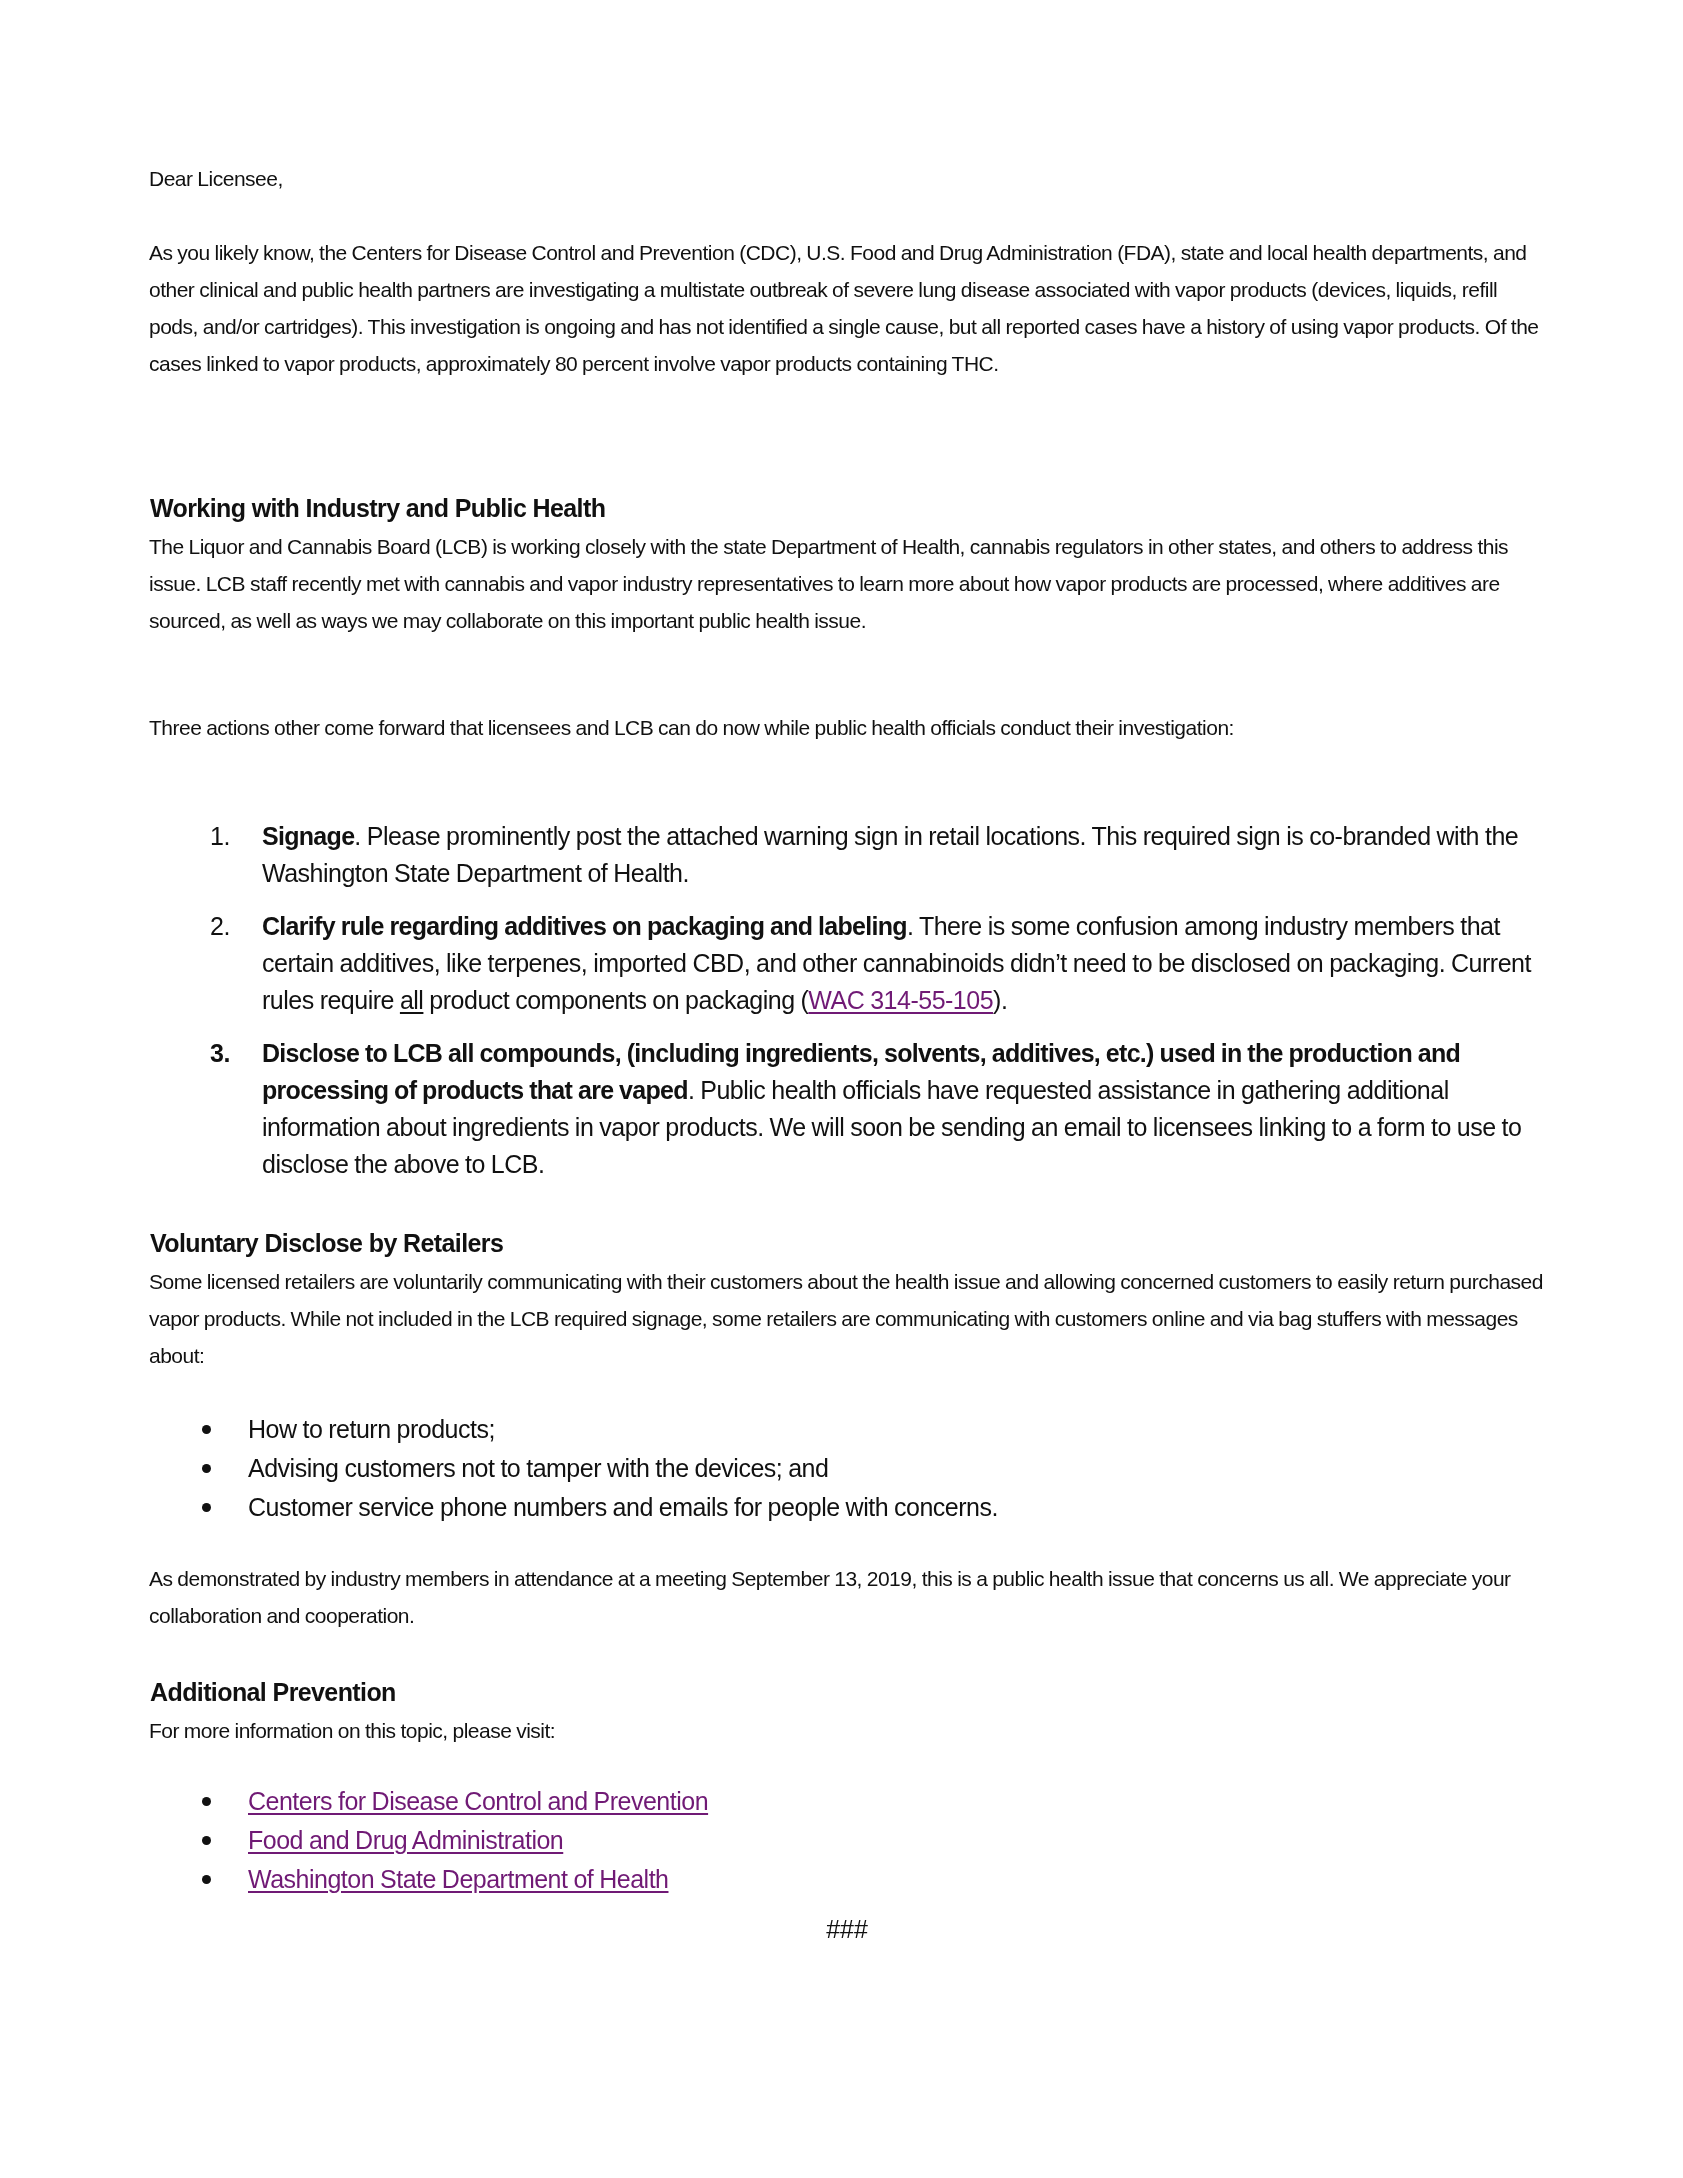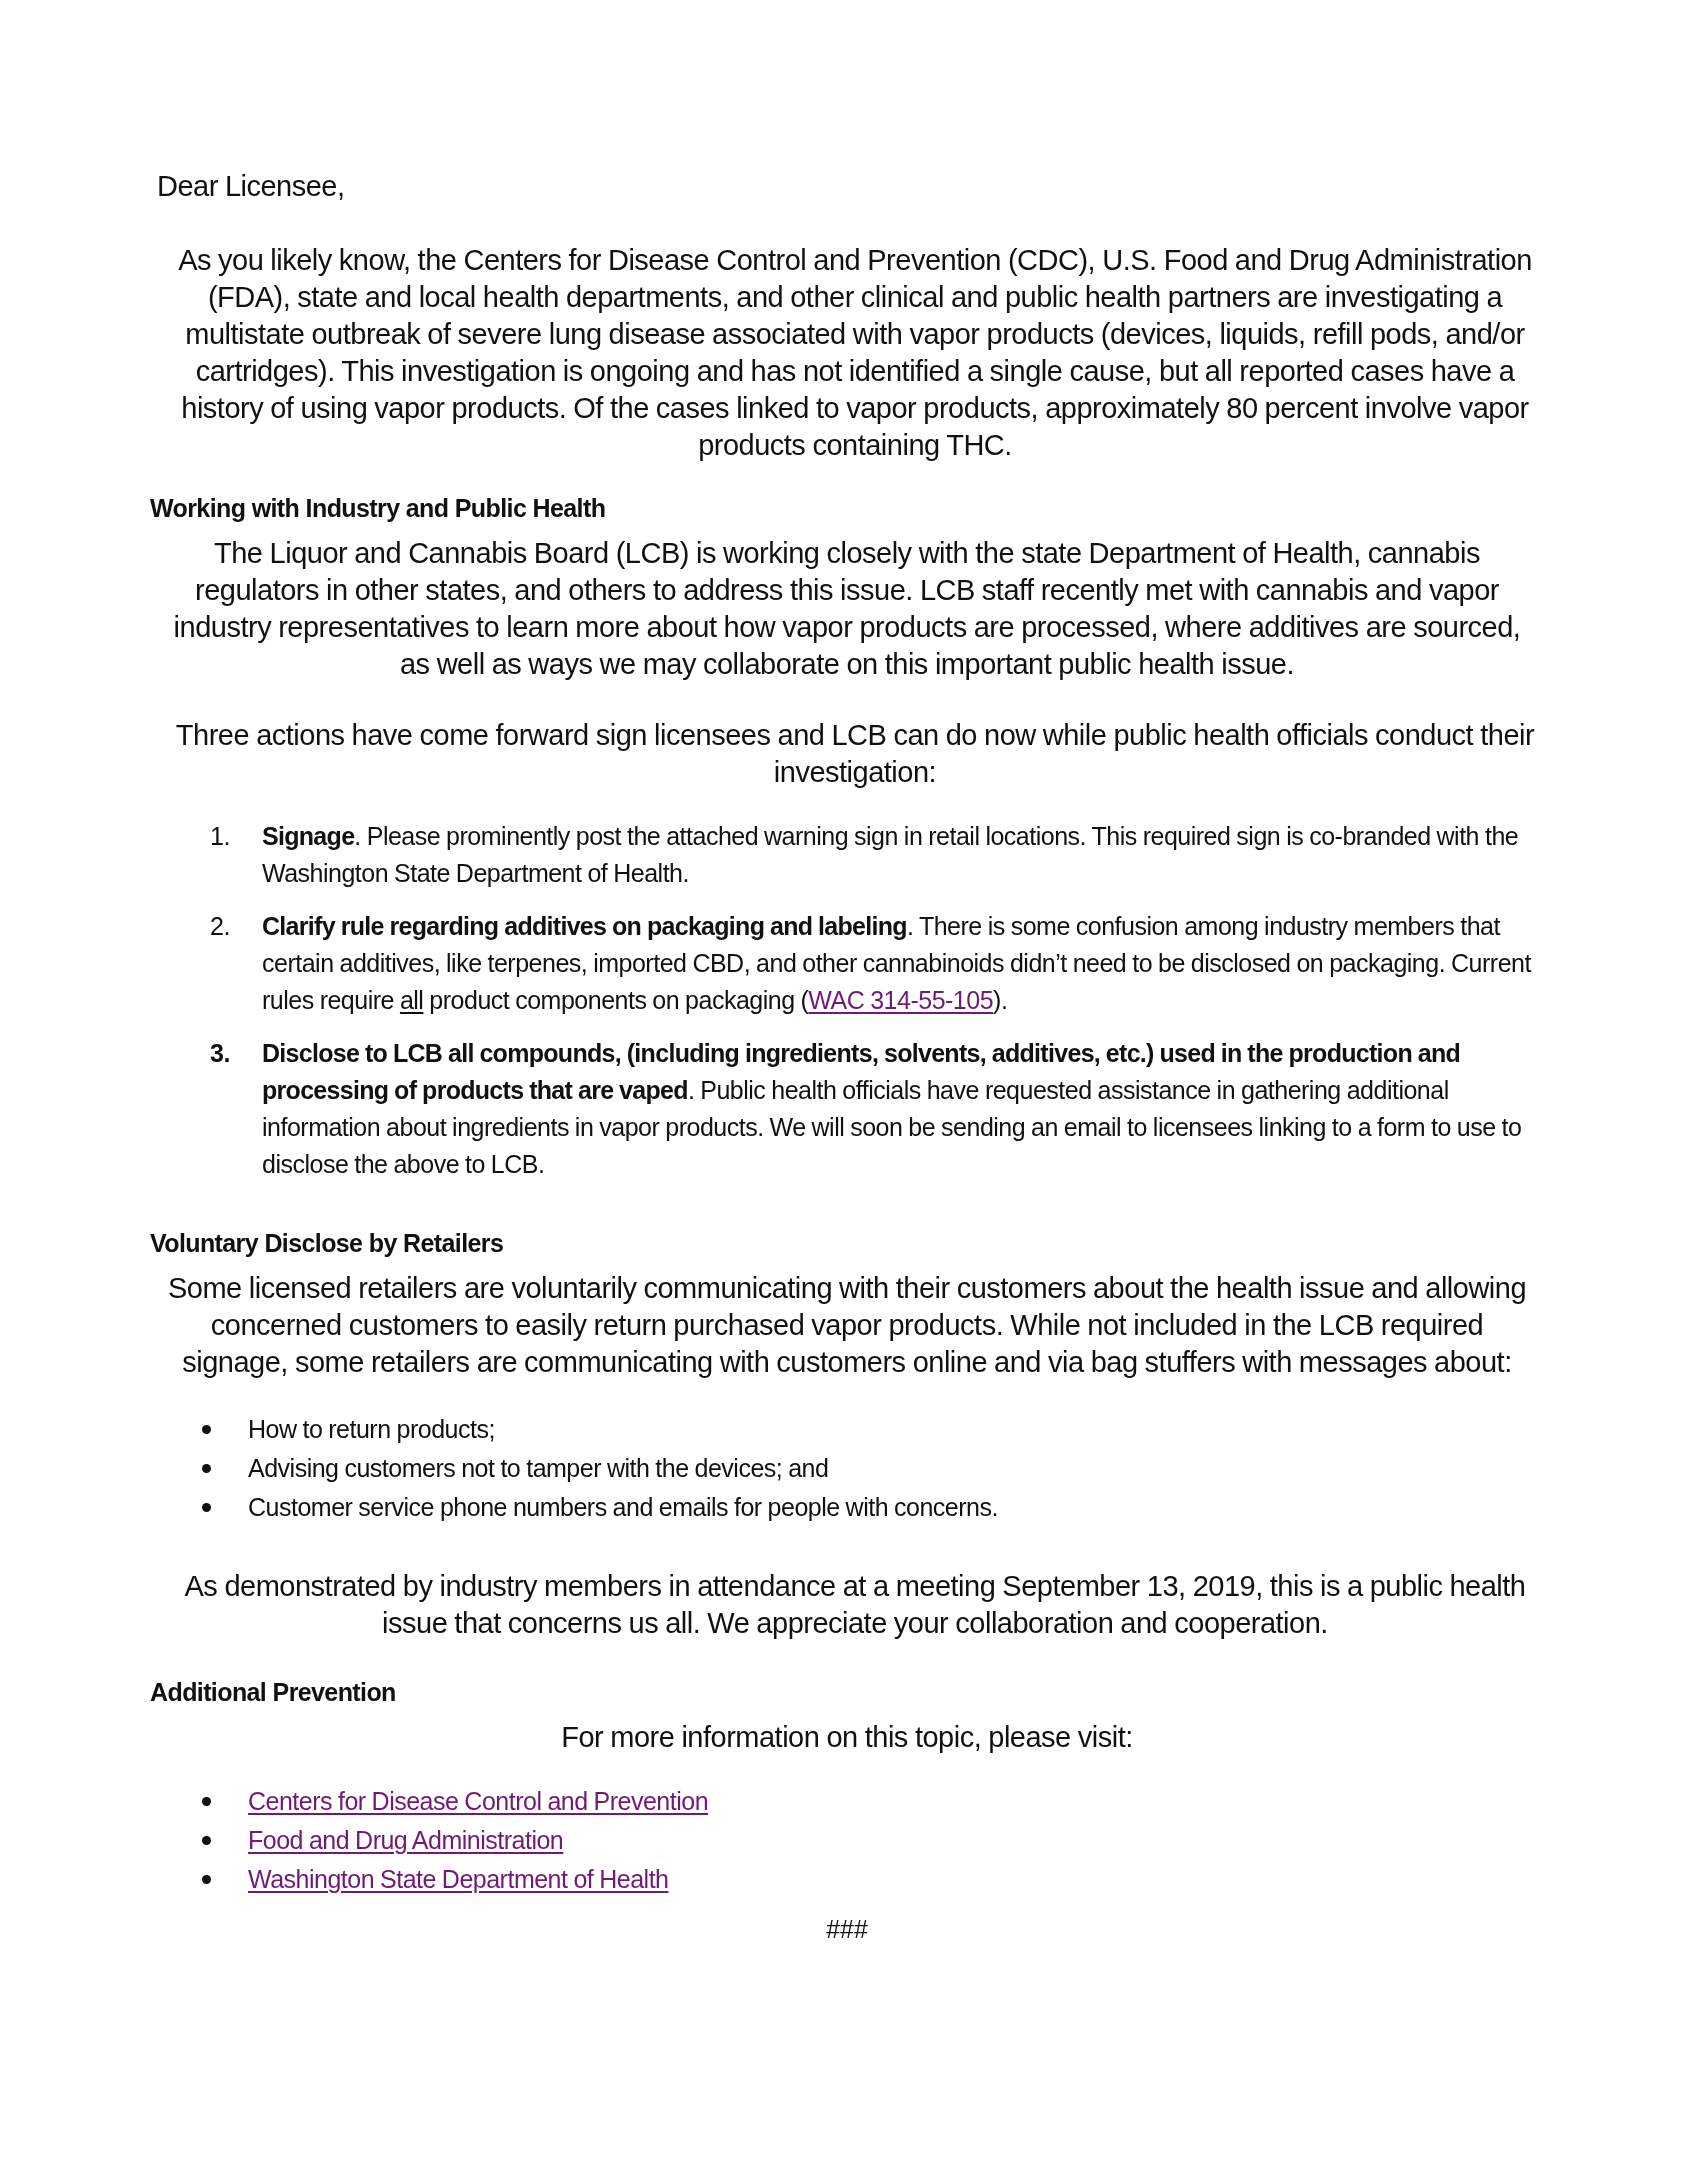--- a/index.html
+++ b/index.html
@@ -15,26 +15,25 @@
       font-family: "Liberation Sans", "DejaVu Sans", sans-serif;
       color: #111111;
     }
     .page {
       position: absolute;
       left: 149px;
       top: 0;
       width: 1396px;
     }
     .line-block {
-      font-size: 29px;
+      font-size: 21px;
       line-height: 37px;
       letter-spacing: -0.5px;
       word-spacing: -0.5px;
-      margin: 8px;
-      text-align: center;
+      margin: 0;
     }
     .abs { position: absolute; left: 0; }
     .heading {
       font-weight: bold;
       font-size: 25px;
       line-height: 37px;
       letter-spacing: -0.6px;
       margin: 1px;
     }
     .numlist {
@@ -101,21 +100,21 @@
 
   <p class="line-block abs" style="top:160px;">Dear Licensee,</p>
 
   <p class="line-block abs" style="top:234px; width:1396px;">As you likely know, the Centers for Disease Control and Prevention (CDC), U.S. Food and Drug Administration (FDA), state and local health departments, and other clinical and public health partners are investigating a multistate outbreak of severe lung disease associated with vapor products (devices, liquids, refill pods, and/or cartridges). This investigation is ongoing and has not identified a single cause, but all reported cases have a history of using vapor products. Of the cases linked to vapor products, approximately 80 percent involve vapor products containing THC.</p>
 
   <div class="abs" style="top:489px; width:1396px;">
     <p class="heading">Working with Industry and Public Health</p>
     <p class="line-block">The Liquor and Cannabis Board (LCB) is working closely with the state Department of Health, cannabis regulators in other states, and others to address this issue. LCB staff recently met with cannabis and vapor industry representatives to learn more about how vapor products are processed, where additives are sourced, as well as ways we may collaborate on this important public health issue.</p>
   </div>
 
-  <p class="line-block abs" style="top:709px; width:1396px;">Three actions have come forward sign licensees and LCB can do now while public health officials conduct their investigation:</p>
+  <p class="line-block abs" style="top:709px; width:1396px;">Three actions other come forward that licensees and LCB can do now while public health officials conduct their investigation:</p>
 
   <div class="numlist" style="top:818px;">
     <div class="num-item" style="margin-bottom:16px;">
       <span class="num">1.</span>
       <b>Signage</b><span>. Please prominently post the attached warning sign in retail locations. This required sign is co-branded with the Washington State Department of Health.</span>
     </div>
     <div class="num-item" style="margin-bottom:16px;">
       <span class="num">2.</span>
       <b>Clarify rule regarding additives on packaging and labeling</b><span>. There is some confusion among industry members that certain additives, like terpenes, imported CBD, and other cannabinoids didn’t need to be disclosed on packaging. Current rules require </span><span class="underline">all</span><span> product components on packaging (</span><a class="link" href="#">WAC 314-55-105</a><span>).</span>
     </div>

